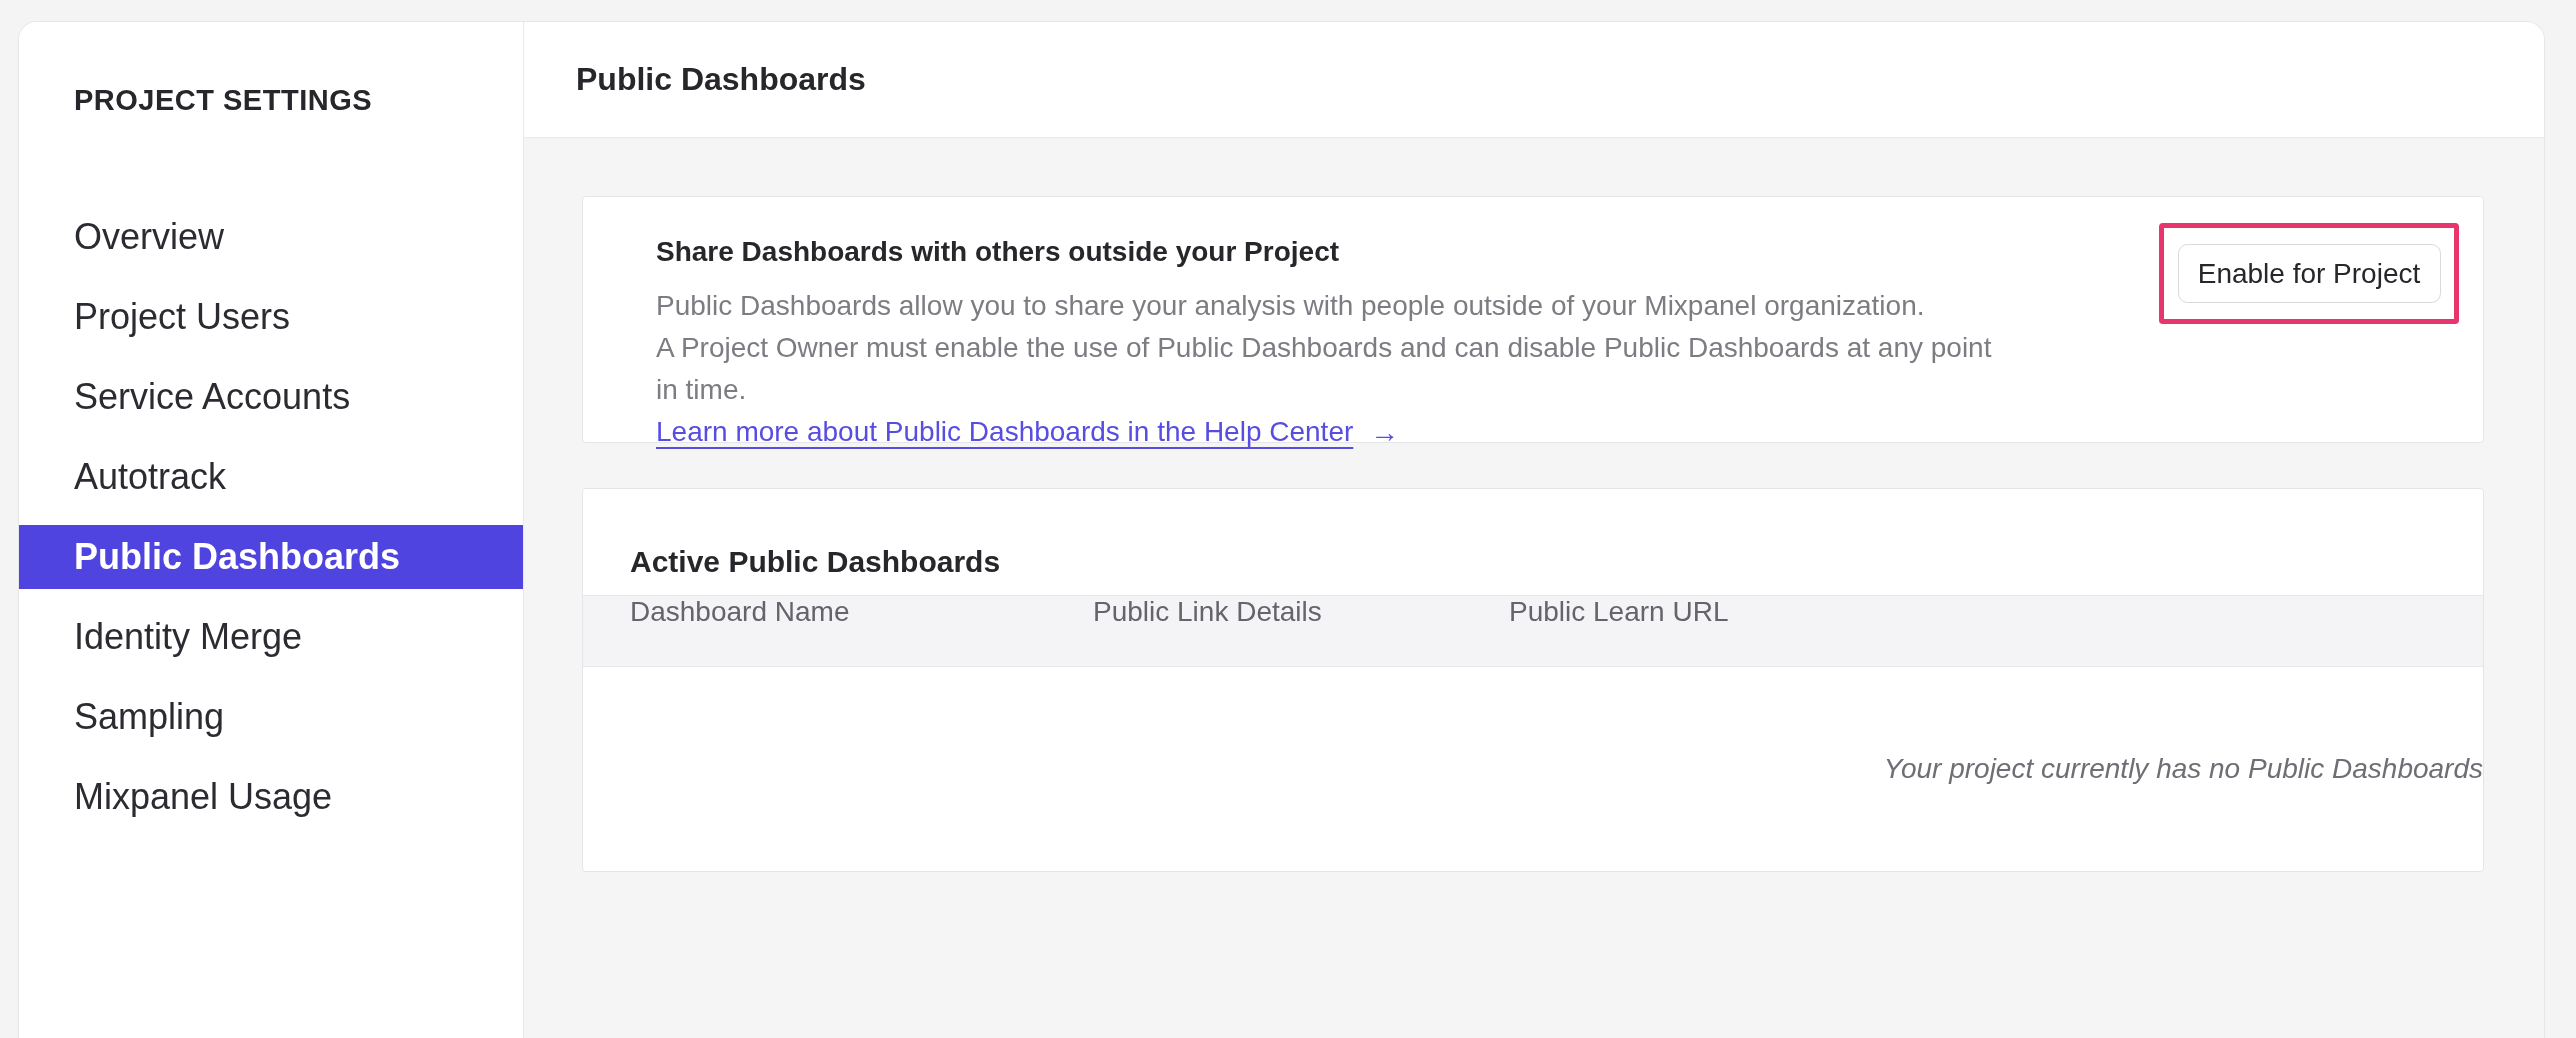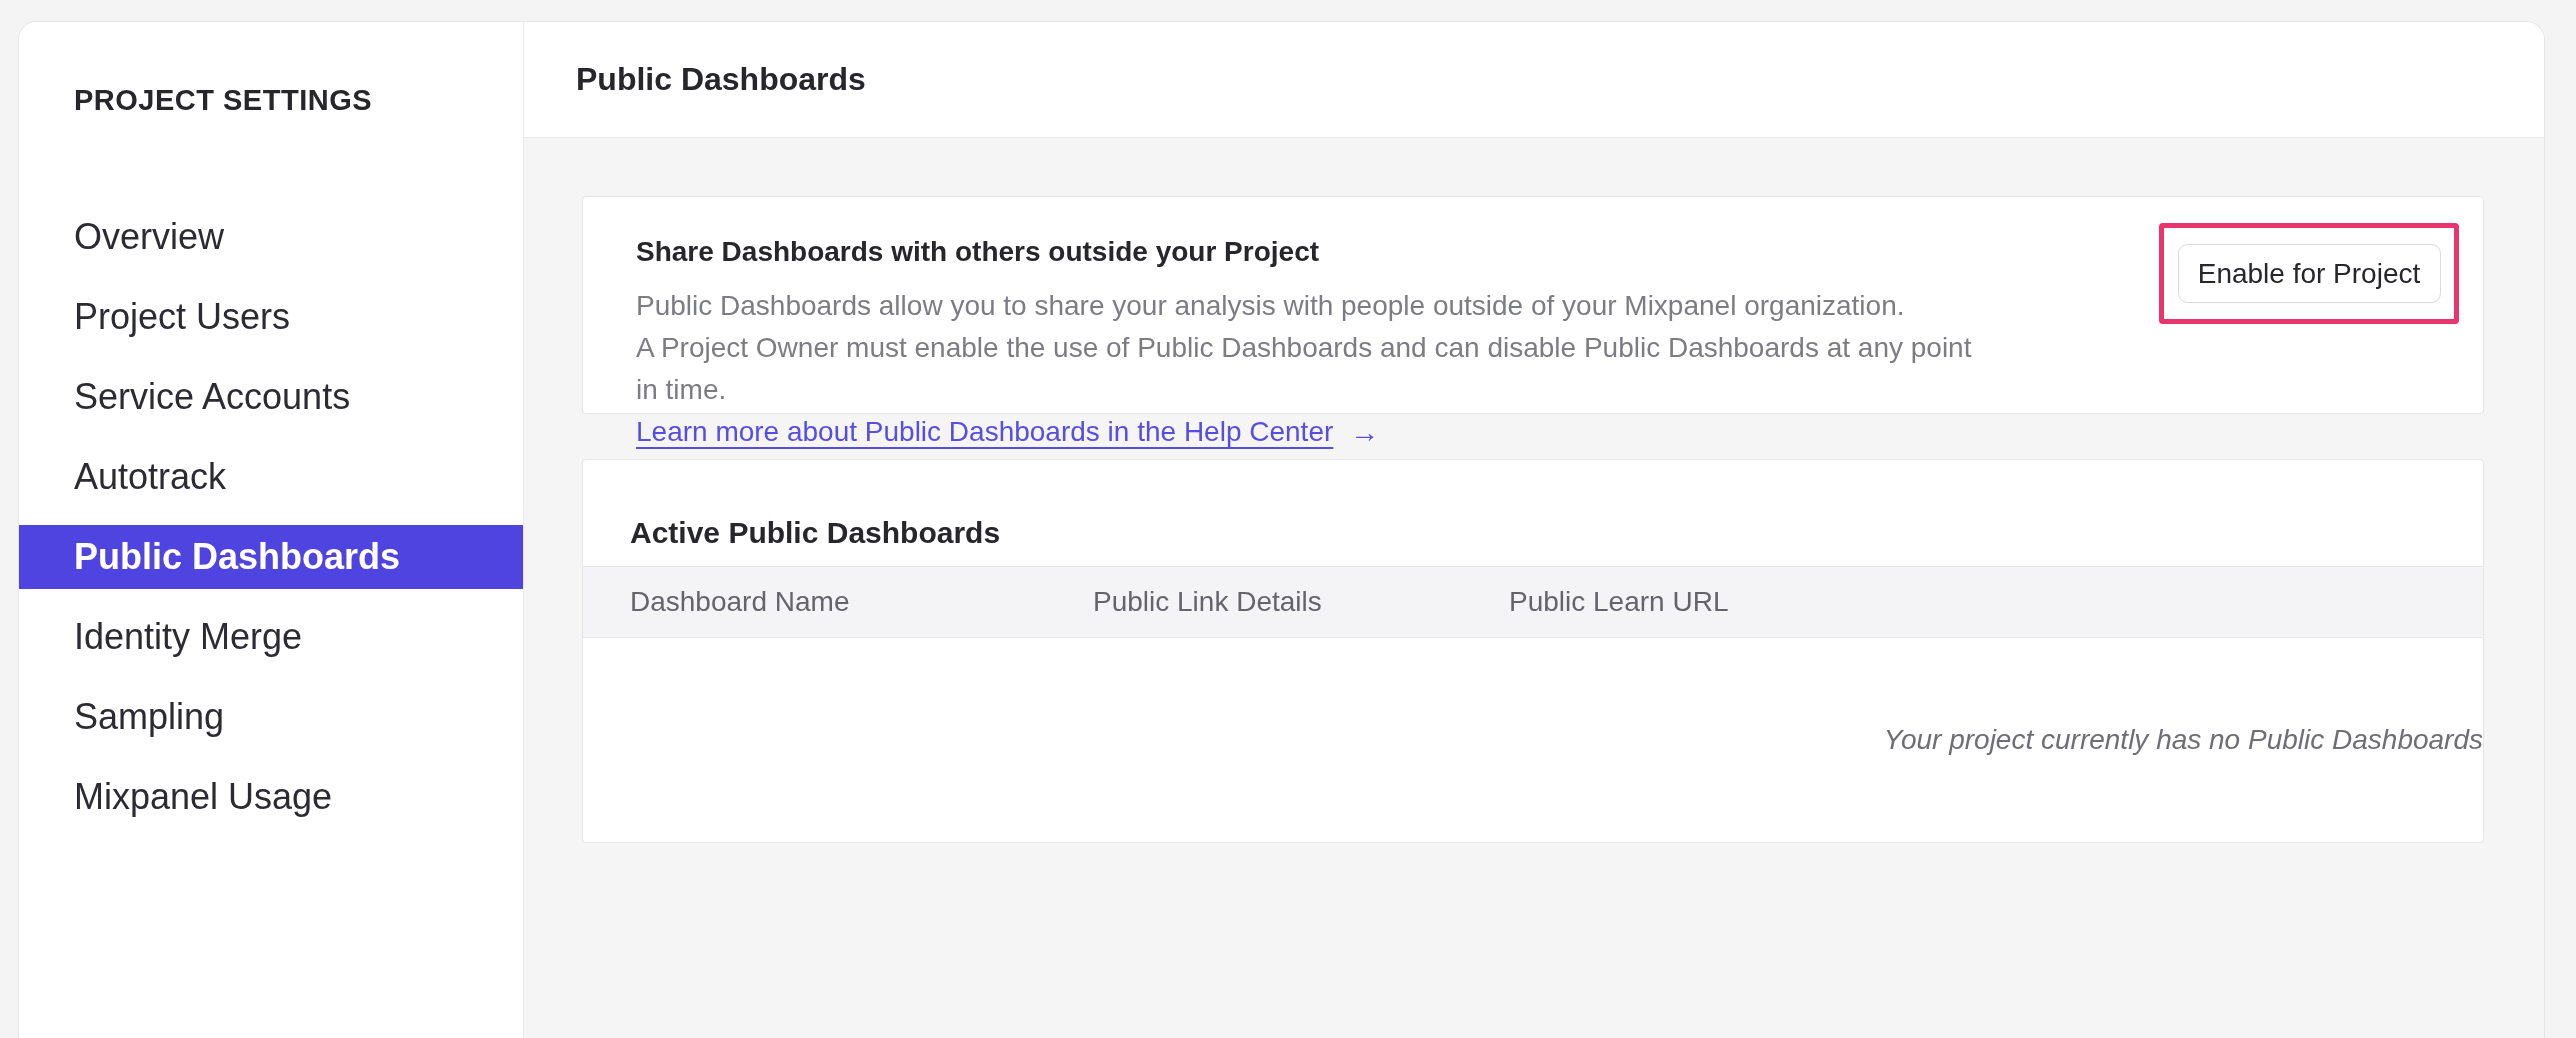--- a/index.html
+++ b/index.html
@@ -82,22 +82,22 @@
 
   .card {
     background: #ffffff;
     border: 1.9px solid #e5e5e8;
     border-radius: 3.8px;
   }
 
   
   .share-card {
     position: relative;
-    height: 218px;
-    padding: 36px 53px;
+    height: 247px;
+    padding: 36px 73px;
   }
   .share-heading {
     font-size: 28px;
     font-weight: 700;
     color: #26262b;
     line-height: 38px;
   }
   .share-body {
     margin-top: 14.3px;
     font-size: 28px;
@@ -169,21 +169,21 @@
     font-weight: 700;
     color: #26262b;
     margin-top: 39px;
   }
   .table-header-row {
     height: 72px;
     background: #f4f4f6;
     border-top: 1.9px solid #e7e7ea;
     border-bottom: 1.9px solid #e7e7ea;
     display: flex;
-    align-items: center;
+    align-items: flex-start;
     padding: 0 47px;
     flex-shrink: 0;
   }
   .th {
     font-size: 28px;
     font-weight: 500;
     color: #64646b;
   }
   .th.col0 { width: 463px; }
   .th.col1 { width: 416px; }

